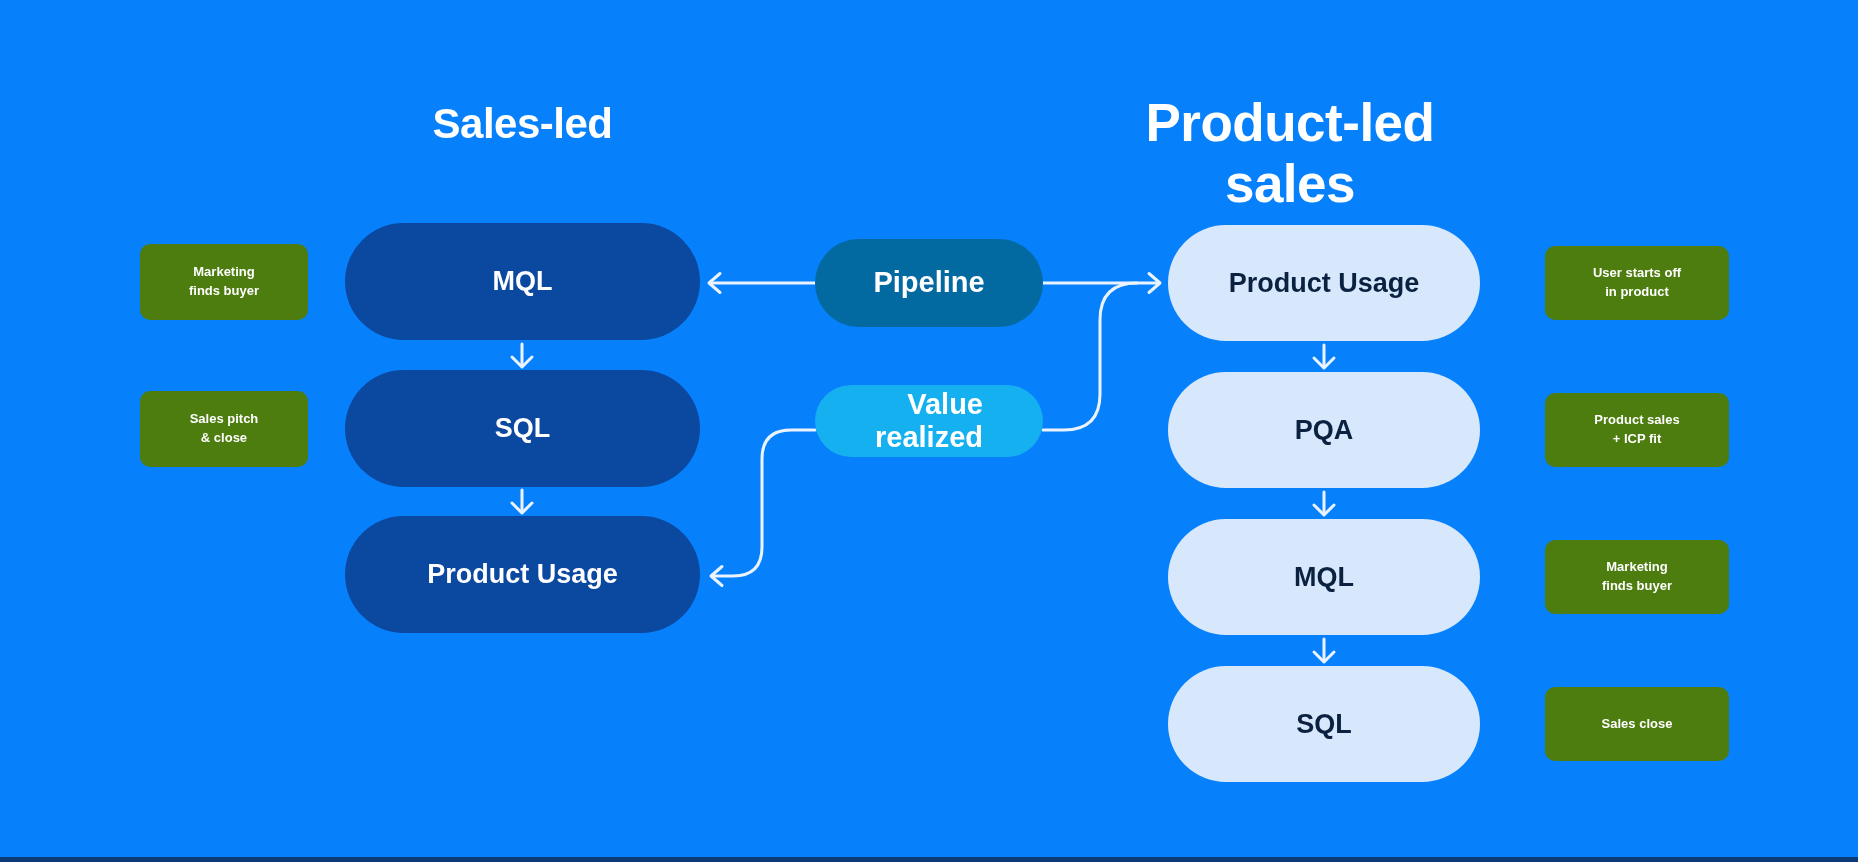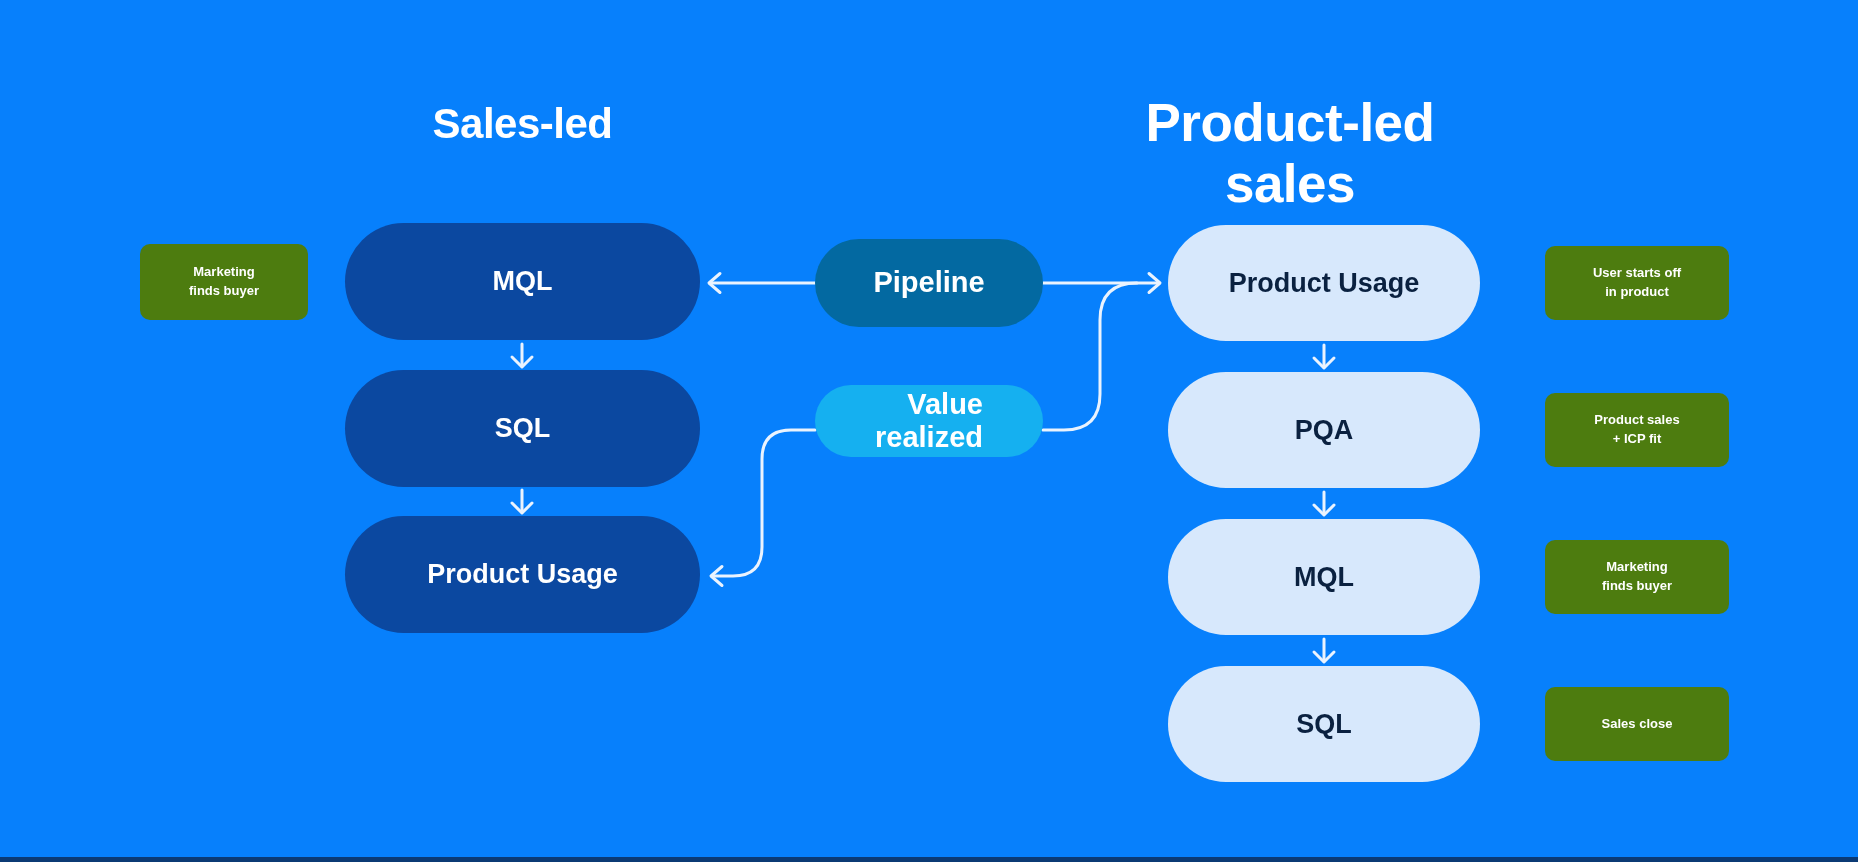--- a/index.html
+++ b/index.html
@@ -140,20 +140,22 @@
       <path d="M 815 430 H 791 Q 762 430 762 459 V 547 Q 762 576 733 576 H 712"></path>
       <path d="M 722 566.5 L 711 576 L 722 585.5"></path>
     </g>
   </svg>
 
   <div class="title title-left">Sales-led</div>
   <div class="title title-right">Product-led sales</div>
 
   <div class="chip chip-left" style="top:244px">Marketing
 finds buyer</div>
+  <div class="chip chip-left" style="top:391px">Sales pitch
+&amp; close</div>
 
   <div class="pill pill-dark" style="top:223px">MQL</div>
   <div class="pill pill-dark" style="top:370px">SQL</div>
   <div class="pill pill-dark" style="top:516px">Product Usage</div>
 
   <div class="pill pill-mid pill-pipeline">Pipeline</div>
   <div class="pill pill-mid pill-value">Value
 realized</div>
 
   <div class="pill pill-light" style="top:225px">Product Usage</div>

